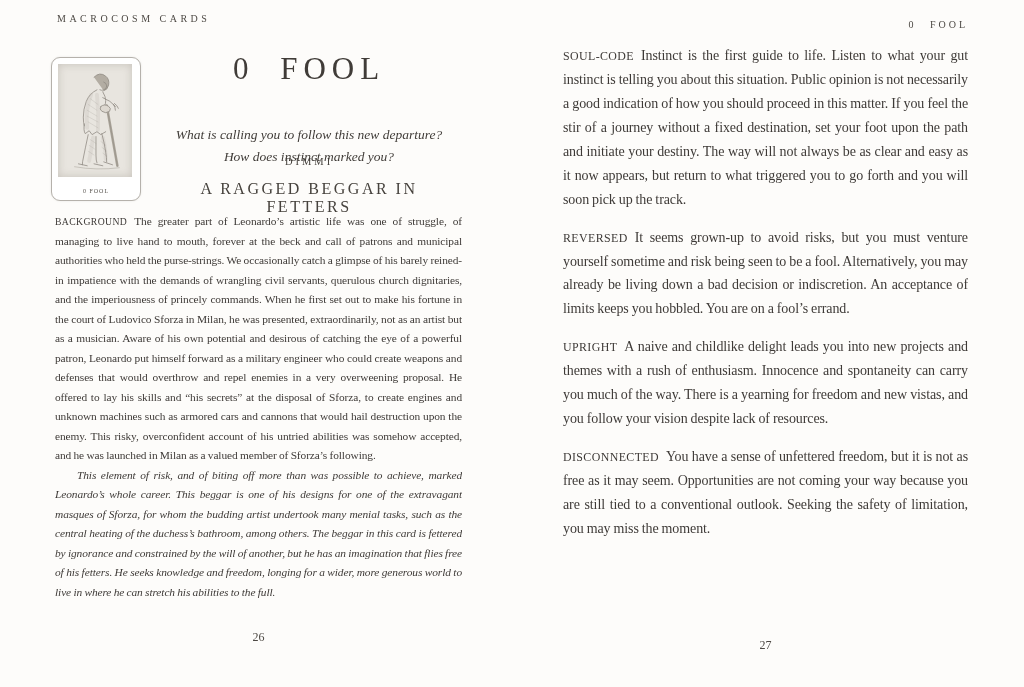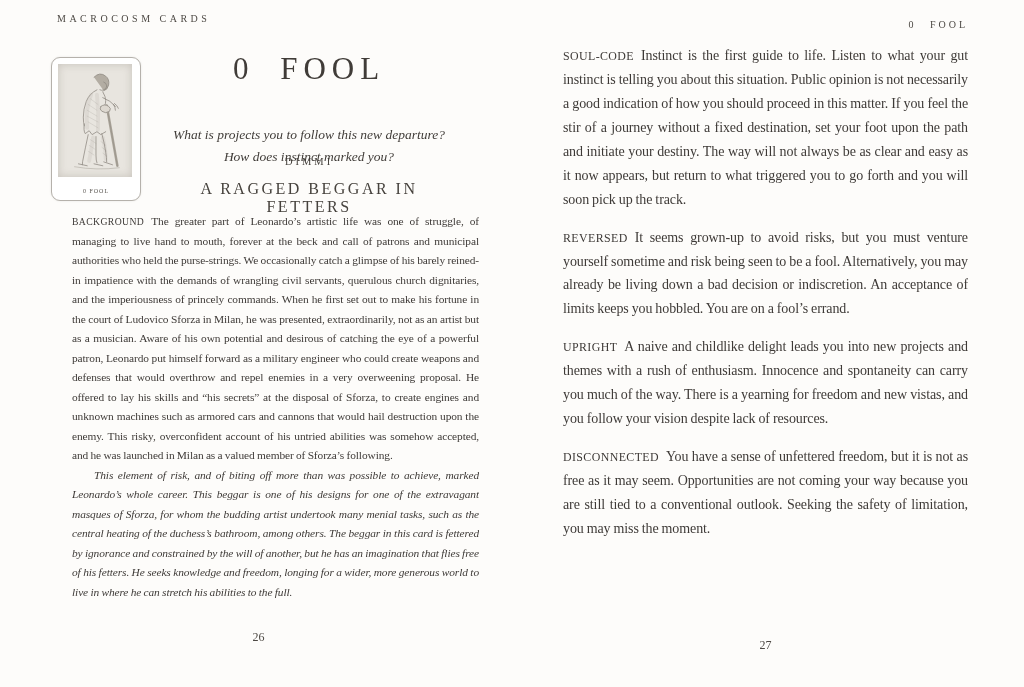--- a/index.html
+++ b/index.html
@@ -122,27 +122,27 @@
         </svg>
       </div>
       <div class="card-caption">0 FOOL</div>
     </div>
 
     <h1 class="abs title-block chapter-title">0 FOOL</h1>
 
     <div class="abs title-block dimmi-label">DIMMI</div>
 
     <div class="abs title-block dimmi-questions">
-      <div>What is projects you to follow this new departure?</div>
+      <div>What is calling you to follow this new departure?</div>
       <div>How does instinct marked you?</div>
     </div>
 
     <div class="abs title-block card-desc">A RAGGED BEGGAR IN FETTERS</div>
 
-    <div class="abs body-col body-left fit-text" style="font-size: 11.4px; margin-left: 17px;">
+    <div class="abs body-col body-left fit-text" style="font-size: 11.4px;">
       <p>
         <span class="lead">BACKGROUND</span><span>The greater part of Leonardo’s artistic life was one of struggle, of managing to live hand to mouth, forever at the beck and call of patrons and municipal authorities who held the purse-strings. We occasionally catch a glimpse of his barely reined-in impatience with the demands of wrangling civil servants, querulous church dignitaries, and the imperiousness of princely commands. When he first set out to make his fortune in the court of Ludovico Sforza in Milan, he was presented, extraordinarily, not as an artist but as a musician. Aware of his own potential and desirous of catching the eye of a powerful patron, Leonardo put himself forward as a military engineer who could create weapons and defenses that would overthrow and repel enemies in a very overweening proposal. He offered to lay his skills and “his secrets” at the disposal of Sforza, to create engines and unknown machines such as armored cars and cannons that would hail destruction upon the enemy. This risky, overconfident account of his untried abilities was somehow accepted, and he was launched in Milan as a valued member of Sforza’s following.</span>
       </p>
       <p class="indent">
         <span>This element of risk, and of biting off more than was possible to achieve, marked Leonardo’s whole career. This beggar is one of his designs for one of the extravagant masques of Sforza, for whom the budding artist undertook many menial tasks, such as the central heating of the duchess’s bathroom, among others. The beggar in this card is fettered by ignorance and constrained by the will of another, but he has an imagination that flies free of his fetters. He seeks knowledge and freedom, longing for a wider, more generous world to live in where he can stretch his abilities to the full.</span>
       </p>
     </div>
 
     <div class="abs folio folio-left">26</div>
   </section>

